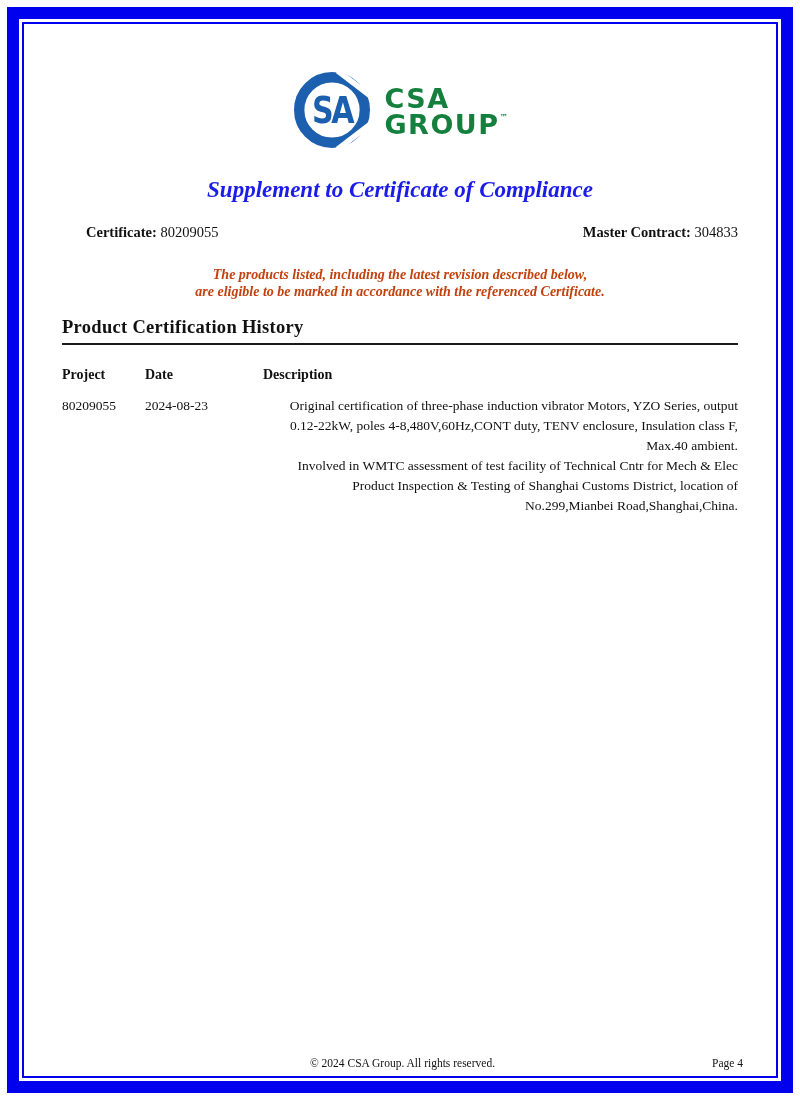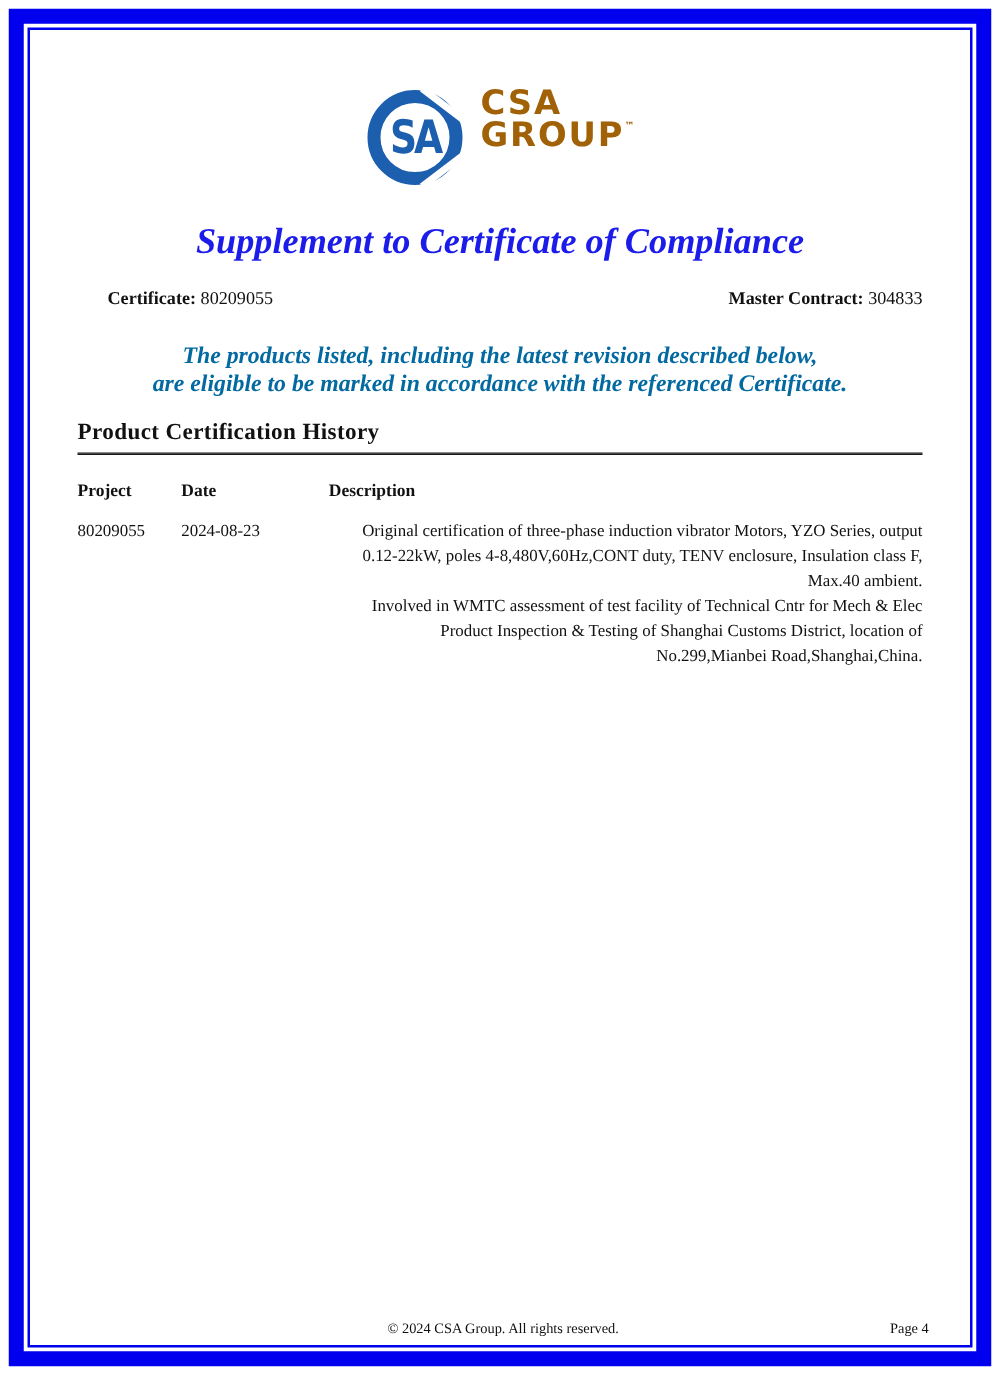--- a/index.html
+++ b/index.html
@@ -35,55 +35,56 @@
     margin-top: 46px;
     display: flex;
     justify-content: center;
     align-items: flex-start;
     gap: 12px;
   }
   .logo-mark { width: 80px; height: 80px; display: block; }
   .logo-text {
     font-family: "DejaVu Sans", sans-serif;
     font-weight: bold;
-    color: #a16207;
+    color: #15803d;
     font-size: 27px;
     line-height: 0.98;
     letter-spacing: 1.5px;
+    margin-top: 16px;
   }
   .logo-text .tm {
     font-size: 8px;
     vertical-align: 14px;
     letter-spacing: 0;
   }
   
   .doc-title {
     margin-top: 27px;
     text-align: center;
-    font-size: 29px;
+    font-size: 23px;
     font-weight: bold;
     font-style: italic;
     color: #1c1cea;
   }
   .cert-row {
     margin-top: 21px;
     display: flex;
     justify-content: space-between;
     font-size: 14.5px;
     margin-left: 24px;
   }
   .cert-row b { font-weight: bold; }
   .statement {
     margin-top: 25px;
     text-align: center;
-    font-size: 19px;
+    font-size: 14px;
     font-weight: bold;
     font-style: italic;
     line-height: 1.22;
-    color: #0369a1;
+    color: #c2410c;
   }
   .section-heading {
     margin-top: 17px;
     font-size: 18.5px;
     font-weight: bold;
     letter-spacing: 0.3px;
   }
   .rule {
     margin-top: 5px;
     height: 2px;

